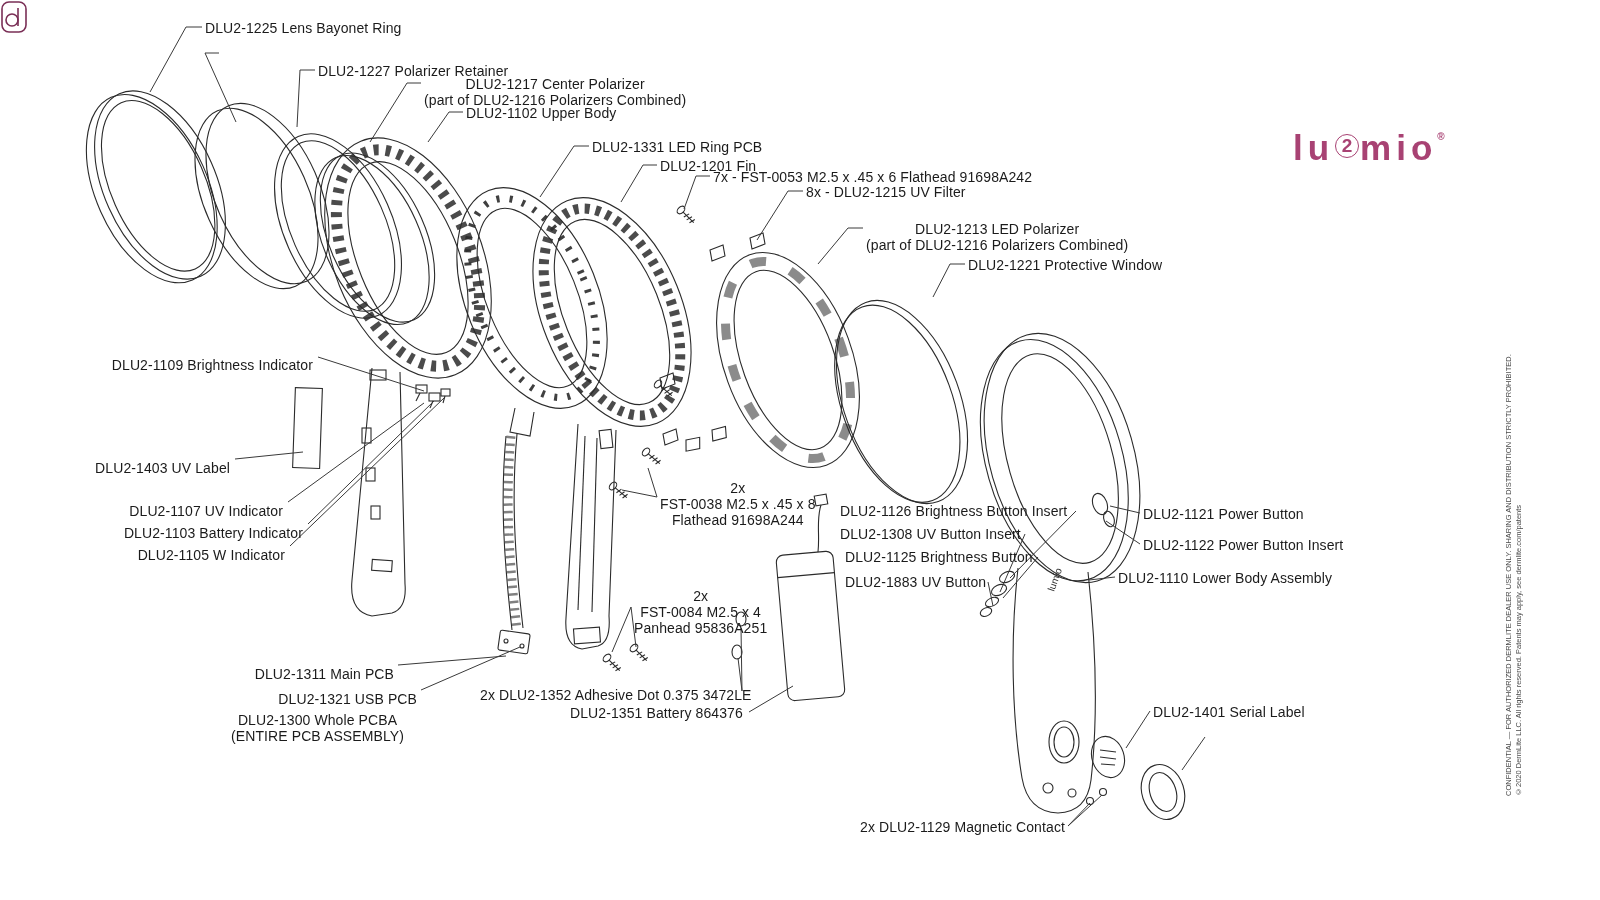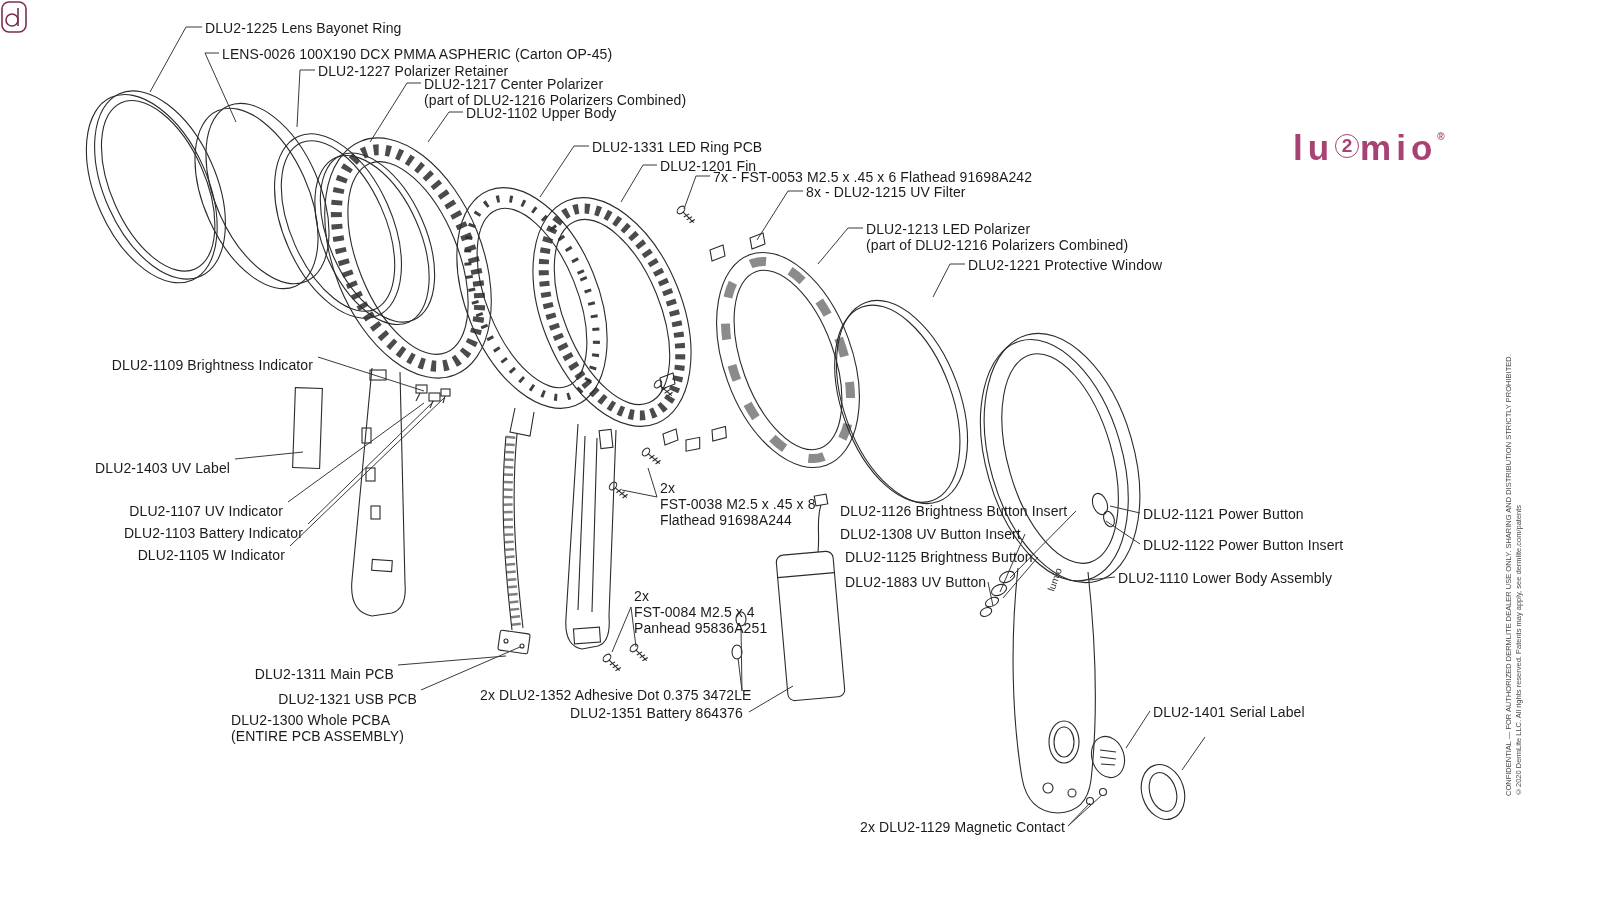--- a/index.html
+++ b/index.html
@@ -1,20 +1,20 @@
 <!DOCTYPE html>
 <html><head>
 <meta charset="utf-8">
 <style>
   html,body{margin:0;padding:0;background:#ffffff;}
   .stage{position:relative;width:1600px;height:900px;background:#ffffff;overflow:hidden;
          font-family:"Liberation Sans",sans-serif;}
   .stage svg{position:absolute;left:0;top:0;}
   .lbl{position:absolute;font-size:14px;line-height:1.16;color:#1b1b1b;
-       white-space:pre-line;letter-spacing:0.1px;}
+       white-space:pre-line;letter-spacing:0.1px;text-align:center;}
   .lbl.r{text-align:right;margin-top:8px;}
   .logo{position:absolute;left:1293px;top:128px;color:#a84273;
         font-size:35px;letter-spacing:5px;font-weight:bold;}
   .logo .two{display:inline-block;font-size:19px;vertical-align:8px;
              border:1.5px solid #a84273;border-radius:50%;width:22px;height:22px;
              line-height:22px;text-align:center;letter-spacing:0;margin:0 1px;}
   .logo .reg{font-size:10px;vertical-align:20px;letter-spacing:0;}
   .watermark{position:absolute;left:1504px;top:432px;height:364px;
              writing-mode:vertical-rl;transform:rotate(180deg);
              font-size:7.5px;line-height:10px;color:#4a4a4a;white-space:pre;}
@@ -241,21 +241,20 @@
     <polyline points="1140,544 1106,521"></polyline>
     <polyline points="1115,577 1089,580"></polyline>
     <polyline points="1150,711 1126,748"></polyline>
     <polyline points="1205,737 1182,770"></polyline>
     <polyline points="1068,826 1090,803"></polyline>
     <polyline points="1068,826 1102,795"></polyline>
   </g>
 </svg>
 
 <div class="lbl" style="left:205px;top:20px">DLU2-1225 Lens Bayonet Ring</div>
-<div class="lbl" style="left:222px;top:46px">LENS-0026 100X190 DCX PMMA ASPHERIC (Carton OP-45)</div>
 <div class="lbl" style="left:318px;top:63px">DLU2-1227 Polarizer Retainer</div>
 <div class="lbl" style="left:424px;top:76px">DLU2-1217 Center Polarizer
 (part of DLU2-1216 Polarizers Combined)</div>
 <div class="lbl" style="left:466px;top:105px">DLU2-1102 Upper Body</div>
 <div class="lbl" style="left:592px;top:139px">DLU2-1331 LED Ring PCB</div>
 <div class="lbl" style="left:660px;top:158px">DLU2-1201 Fin</div>
 <div class="lbl" style="left:713px;top:169px">7x - FST-0053 M2.5 x .45 x 6 Flathead 91698A242</div>
 <div class="lbl" style="left:806px;top:184px">8x - DLU2-1215 UV Filter</div>
 <div class="lbl" style="left:866px;top:221px">DLU2-1213 LED Polarizer
 (part of DLU2-1216 Polarizers Combined)</div>

